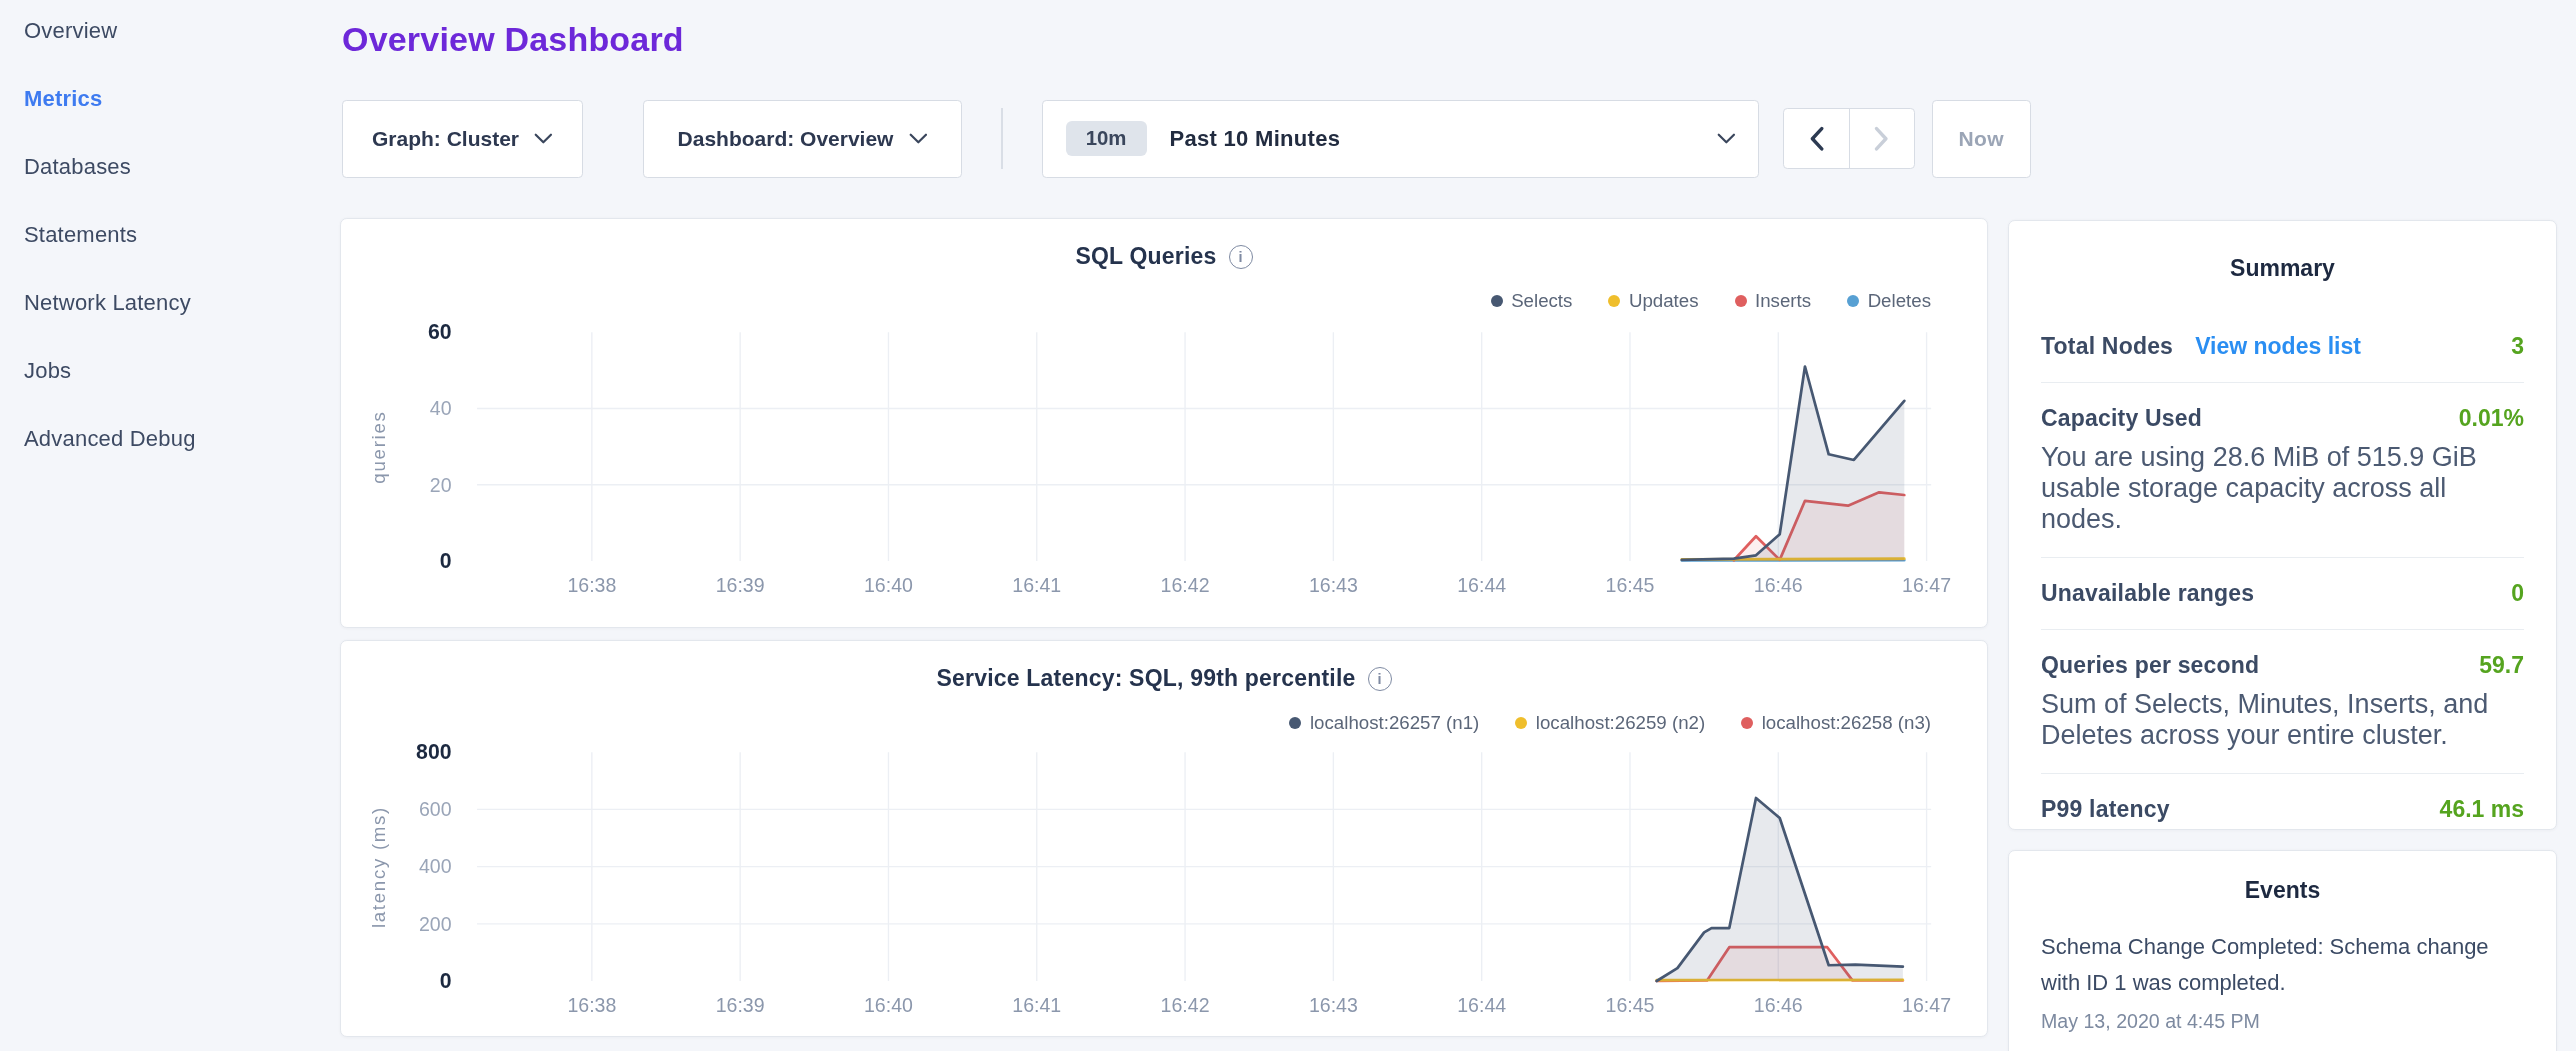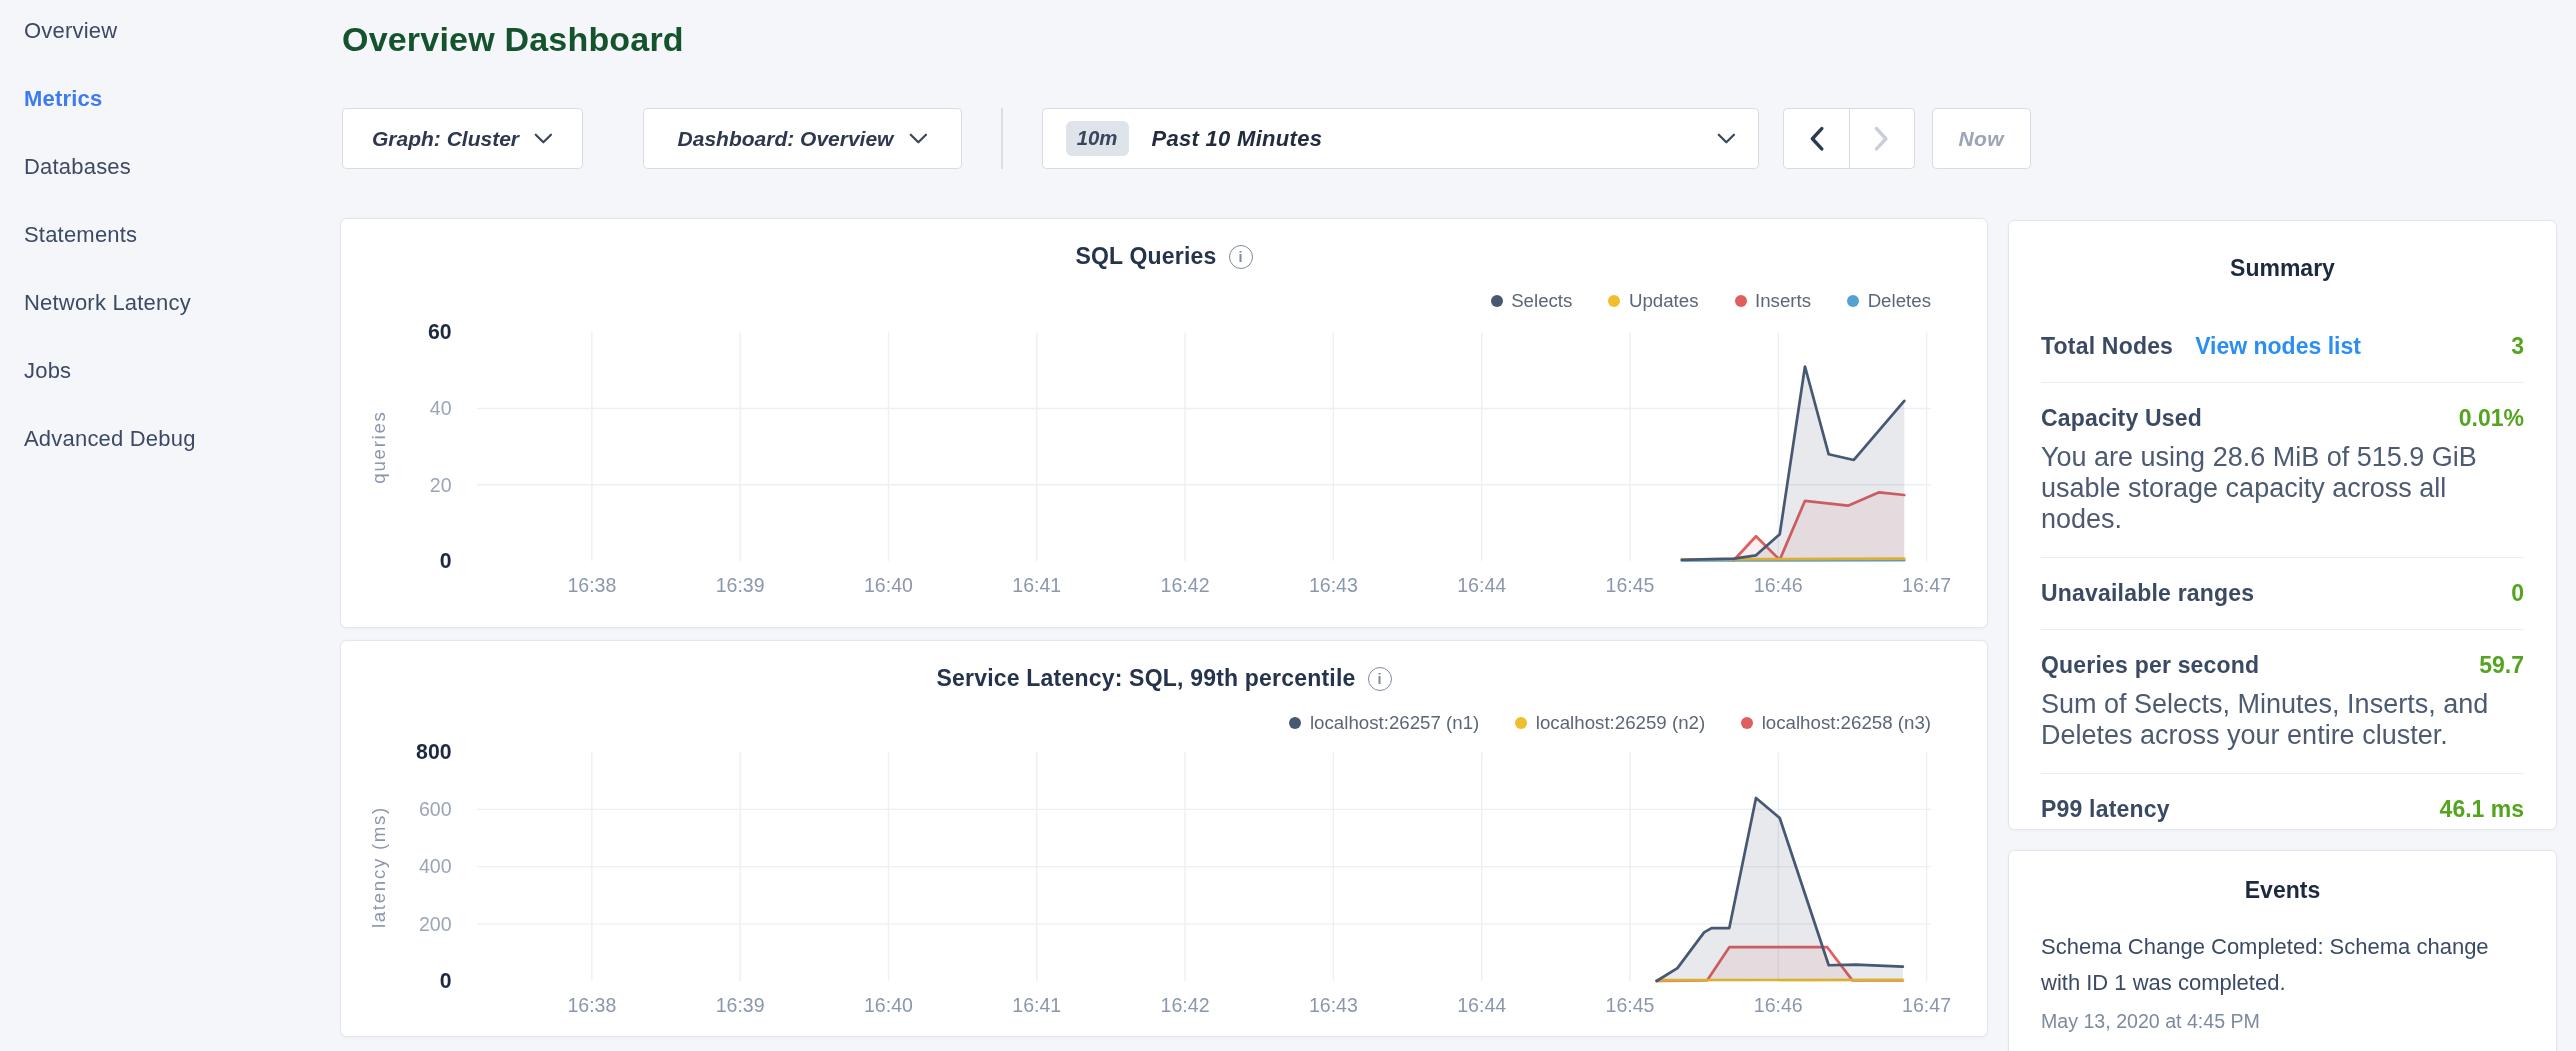--- a/index.html
+++ b/index.html
@@ -8,31 +8,31 @@
   .page{position:relative;width:2576px;height:1051px;}
 
   
   .sidebar{position:absolute;left:0;top:-3.4px;width:340px;}
   .nav-item{height:68px;display:flex;align-items:center;padding-left:24px;
     font-size:22px;font-weight:500;color:#3d4a63;letter-spacing:0.2px;cursor:pointer;}
   .nav-item.active{color:#3e7bf0;font-weight:700;}
 
   
   .page-title{position:absolute;left:342px;top:20.4px;margin:0;font-size:34px;
-    font-weight:600;color:#14532d;letter-spacing:0.2px;}
+    font-weight:600;color:#6d28d9;letter-spacing:0.2px;}
   .toolbar{position:absolute;left:342px;top:108px;height:61px;display:flex;align-items:center;}
-  .ctl{box-sizing:border-box;height:61px;background:#fff;border:1.7px solid #d7dce4;
+  .ctl{box-sizing:border-box;height:78px;background:#fff;border:1.7px solid #d7dce4;
     border-radius:4.3px;display:flex;align-items:center;justify-content:center;
-    font-size:21px;font-weight:600;color:#2d3850;cursor:pointer;font-family:inherit;font-style:italic;}
+    font-size:21px;font-weight:600;color:#2d3850;cursor:pointer;font-family:inherit;}
   .select1{width:241px;}
   .select2{width:319px;margin-left:60px;}
   .chev{margin-left:15.3px;flex:none;}
   .vdivider{width:1.7px;height:61px;background:#d9dee6;margin-left:39px;}
   .time-select{width:717px;margin-left:39px;justify-content:flex-start;position:relative;}
-  .badge{background:#dfe4eb;border-radius:6px;padding:6px 11px;margin-left:17px;
+  .badge{background:#dfe4eb;border-radius:6px;padding:6px 20px;margin-left:17px;
     font-size:20.4px;font-weight:700;color:#3a465c;}
   .time-label{margin-left:23px;font-size:22px;font-weight:700;color:#222c40;letter-spacing:0.3px;}
   .time-select .chev{position:absolute;right:22px;margin:0;}
   .pager{margin-left:24px;display:flex;height:61px;box-sizing:border-box;
     background:#fff;border:1.7px solid #d7dce4;border-radius:4.3px;overflow:hidden;}
   .pager button{width:65px;border:none;background:transparent;display:flex;
     align-items:center;justify-content:center;cursor:pointer;padding:0;}
   .pager button + button{border-left:1.7px solid #d7dce4;}
   .now-btn{width:99px;margin-left:17px;color:#9ba5b6;font-weight:700;letter-spacing:0.4px;}
 

